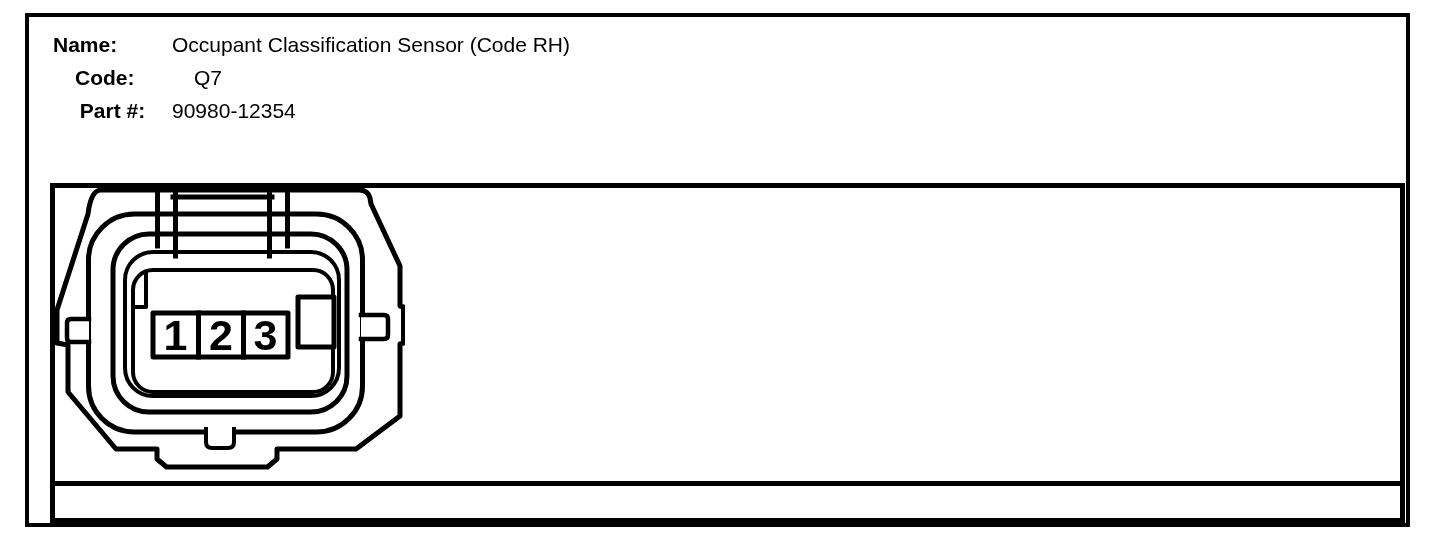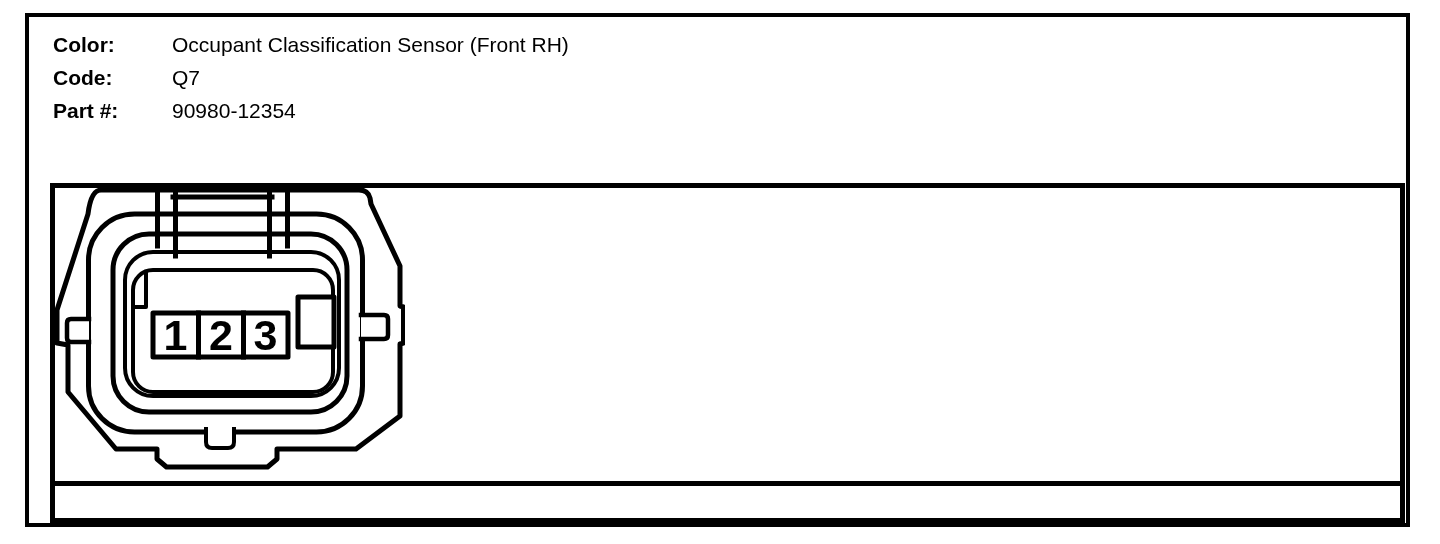--- a/index.html
+++ b/index.html
@@ -27,22 +27,22 @@
     font-size: 21px;
     line-height: 26px;
   }
   .hdr-row .lbl {
     display: inline-block;
     width: 119px;
     font-weight: 700;
   }
   .hdr-row .val { font-weight: 400; }
   .row-0 { top: 32px; }
-  .row-1 { top: 65px; }
-  .row-2 { top: 98px; }
+  .row-1 { top: 65px; margin-left: 22px; }
+  .row-2 { top: 98px; text-align: center; }
   .row-3 { top: 131px; }
   .diagram-table {
     position: absolute;
     left: 50px; top: 183px;
     width: 1355px; height: 340px;
     border: 5px solid #000;
     box-sizing: border-box;
     background: #ffffff;
   }
   .diagram-table .divider {
@@ -59,21 +59,21 @@
   }
 </style>
 </head>
 <body>
 
 <div id="screen">
 
   <div class="page-border"></div>
 
   <div class="hdr-row row-0">
-    <span class="lbl">Color:</span><span class="val">Occupant Classification Sensor (Front RH)</span>
+    <span class="lbl">Name:</span><span class="val">Occupant Classification Sensor (Code RH)</span>
   </div>
   <div class="hdr-row row-1">
     <span class="lbl">Code:</span><span class="val">Q7</span>
   </div>
   <div class="hdr-row row-2">
     <span class="lbl">Part #:</span><span class="val">90980-12354</span>
   </div>
 
   <div class="diagram-table">
     <div class="divider"></div>

